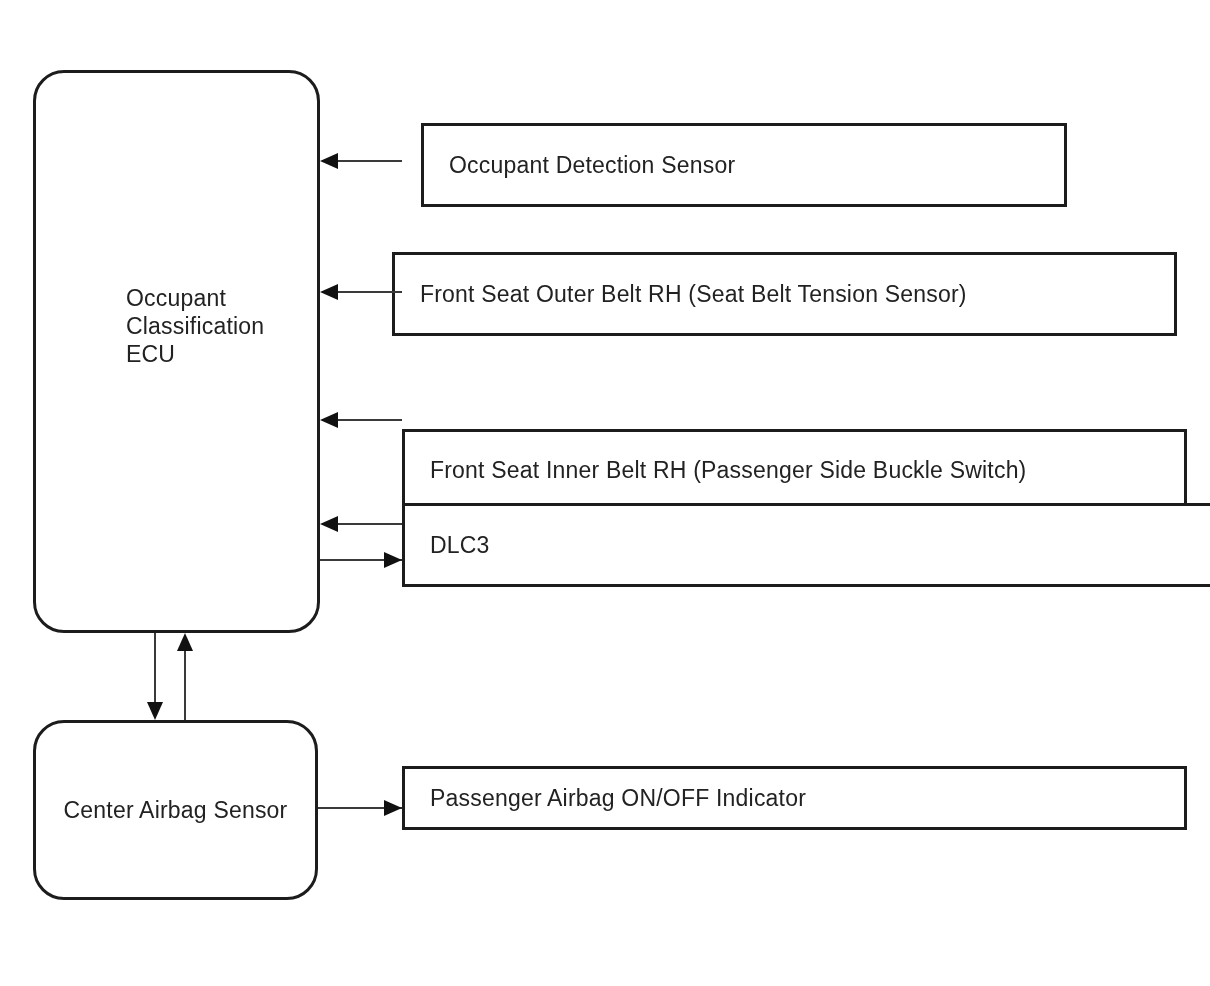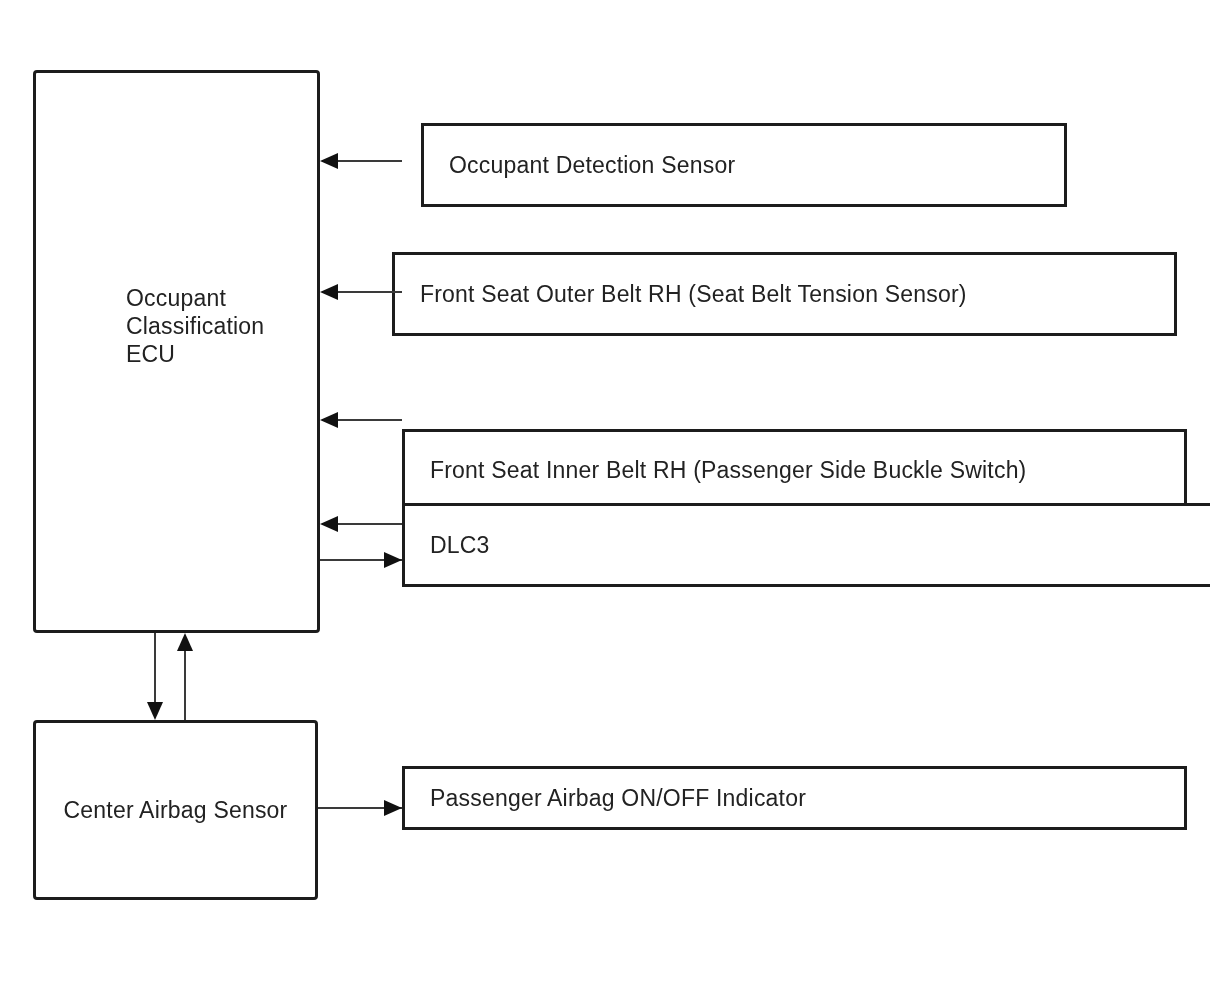--- a/index.html
+++ b/index.html
@@ -18,21 +18,21 @@
     letter-spacing: 0.2px;
     overflow: hidden;
   }
   .box {
     position: absolute;
     box-sizing: border-box;
     border: 3px solid #1c1c1c;
     background: #ffffff;
   }
   .rounded {
-    border-radius: 4px;
+    border-radius: 31px;
   }
   .rect-label {
     position: absolute;
     inset: 0;
     display: flex;
     align-items: center;
     padding-left: 25px;
   }
   .center-label {
     position: absolute;

